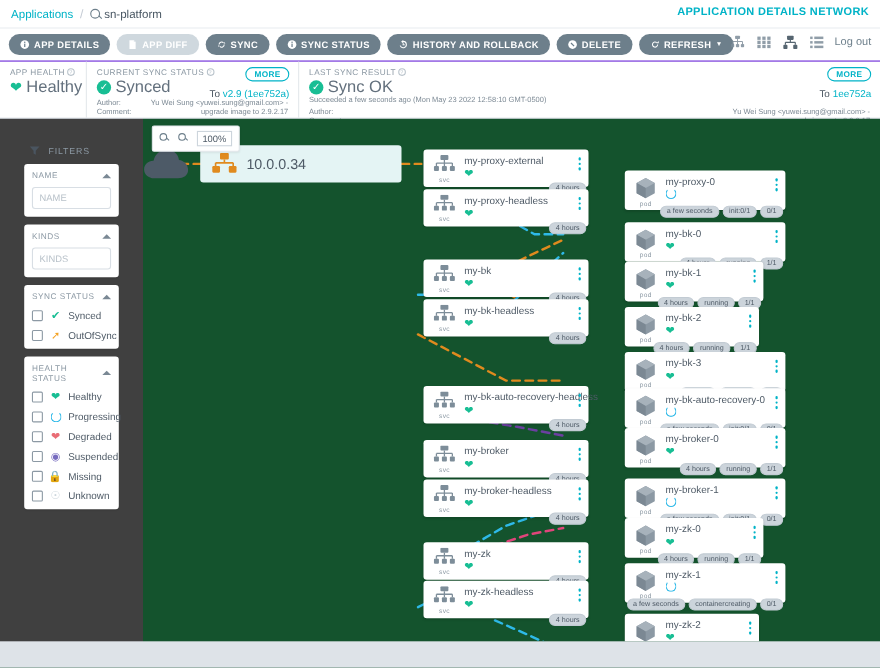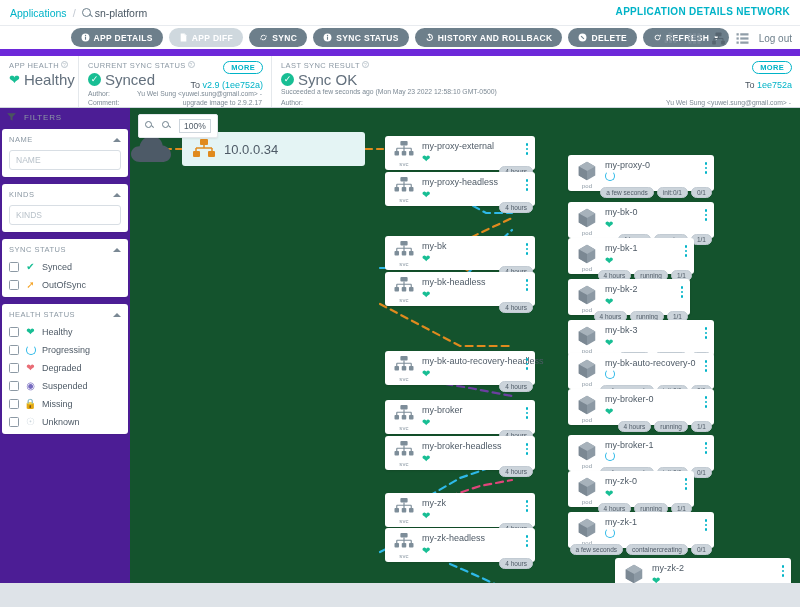--- a/index.html
+++ b/index.html
@@ -13,21 +13,21 @@
   
   .topbar{height:26px;background:#fff;display:flex;align-items:center;padding:0 10px;position:relative;border-bottom:1px solid #e8ebef;}
   .crumb-link{color:#00b3c7;font-size:10.5px;}
   .crumb-sep{color:#c3cad3;margin:0 6px;font-size:11px;}
   .crumb-cur{color:#495763;font-size:10.5px;display:flex;align-items:center;gap:4px;}
   .mag{display:inline-block;width:9px;height:9px;border:1.4px solid #6d7f8b;border-radius:50%;position:relative;}
   .mag:after{content:"";position:absolute;width:4px;height:1.4px;background:#6d7f8b;transform:rotate(45deg);right:-3px;bottom:0px;}
   .view-title{position:absolute;right:10px;top:6px;color:#00b3c7;font-size:10px;font-weight:bold;letter-spacing:.3px;}
 
   
-  .toolbar{height:30px;background:#fff;display:flex;align-items:center;padding:0 8px;gap:6px;position:relative;border-bottom:7px solid #6d28d9;justify-content:center;}
+  .toolbar{height:30px;background:#fff;display:flex;align-items:center;padding:0 8px;gap:6px;position:relative;border-bottom:1px solid #6d28d9;}
   .btn{height:19px;border-radius:10px;background:#6d7f8b;color:#fff;font-size:8.5px;font-weight:bold;letter-spacing:.35px;
        display:flex;align-items:center;gap:4px;padding:0 10px;white-space:nowrap;cursor:pointer;}
   .btn.disabled{background:#cfd8de;color:#fff;cursor:default;}
   .bi{width:9px;height:9px;flex:0 0 auto;}
   .rightgroup{position:absolute;right:8px;top:5px;display:flex;align-items:center;gap:9px;}
   .vicon{width:15px;height:15px;cursor:pointer;opacity:.85;}
   .vicon.sel{opacity:1;}
   .logout{color:#6d7f8b;font-size:10px;cursor:pointer;}
 
   
@@ -48,21 +48,21 @@
   .metarow{display:flex;justify-content:space-between;gap:6px;}
   .metarow .k{flex:0 0 auto;}
   .metarow .v{text-align:right;}
   .s3 .sval{font-size:15px;}
   .s3 .sub{font-size:6.8px;color:#7d8a95;line-height:8.5px;margin-top:0px;}
 
   
   .main{display:flex;height:475px;}
 
   
-  .filters{width:130px;background:#4c1d95;padding:2px;overflow:hidden;}
+  .filters{width:130px;background:#404040;padding:22px;overflow:hidden;}
   .fhead{display:flex;align-items:center;gap:7px;padding:2px 2px 7px 4px;color:#8c99a4;font-size:8px;letter-spacing:.8px;}
   .funnel{width:11px;height:10px;}
   .fcard{background:#fff;border-radius:3px;padding:6px 7px 7px;margin-bottom:7px;box-shadow:0 1px 1px rgba(0,0,0,.06);}
   .fcard-h{display:flex;align-items:center;justify-content:space-between;color:#8c99a4;font-size:7.5px;letter-spacing:.5px;}
   .caret{width:0;height:0;border-left:4px solid transparent;border-right:4px solid transparent;border-bottom:4px solid #7a8894;cursor:pointer;}
   .finput{margin-top:6px;width:100%;height:20px;border:1px solid #d8dee4;border-radius:3px;font-size:8.5px;color:#9aa6b1;
           padding:0 6px;font-family:"Liberation Sans",sans-serif;background:#fff;}
   .finput::placeholder{color:#b9c2ca;}
   .frow{display:flex;align-items:center;gap:6px;margin-top:7px;font-size:9px;color:#4e5a66;cursor:pointer;}
   .cbx{width:10px;height:10px;border:1.3px solid #8c99a4;border-radius:1.5px;flex:0 0 auto;background:#fff;}
@@ -843,21 +843,21 @@
               <span></span>
               <span></span>
             </div>
           </div>
           <div class="badges">
             <span class="badge">a few seconds</span>
             <span class="badge">containercreating</span>
             <span class="badge">0/1</span>
           </div>
         </div>
-        <div class="node" style="left: 438px; top: 450px; width: 176px; height: 36px; margin-left: 47px;">
+        <div class="node" style="left: 438px; top: 450px; width: 122px; height: 36px;">
           <div class="nrow">
             <div class="nicon">
               <svg style="width:22px;height:22px" viewBox="0 0 24 24">
                 <path d="M12 2l9 5v10l-9 5-9-5V7z" fill="#8c99a4"></path>
                 <path d="M12 2l9 5-9 5-9-5z" fill="#a7b2bb"></path>
                 <path d="M12 12v10l-9-5V7z" fill="#7b8893"></path>
               </svg>
             </div>
             <div class="ntext"><div class="nname">my-zk-2</div><span class="nhealth" style="color:#18be94">❤</span></div>
             <div class="kebab">

